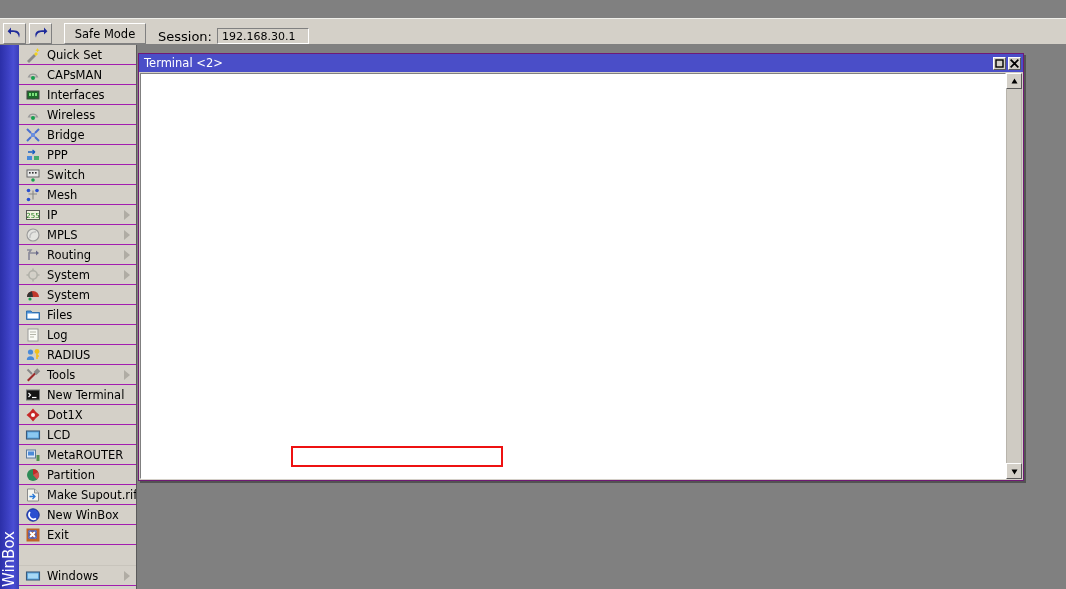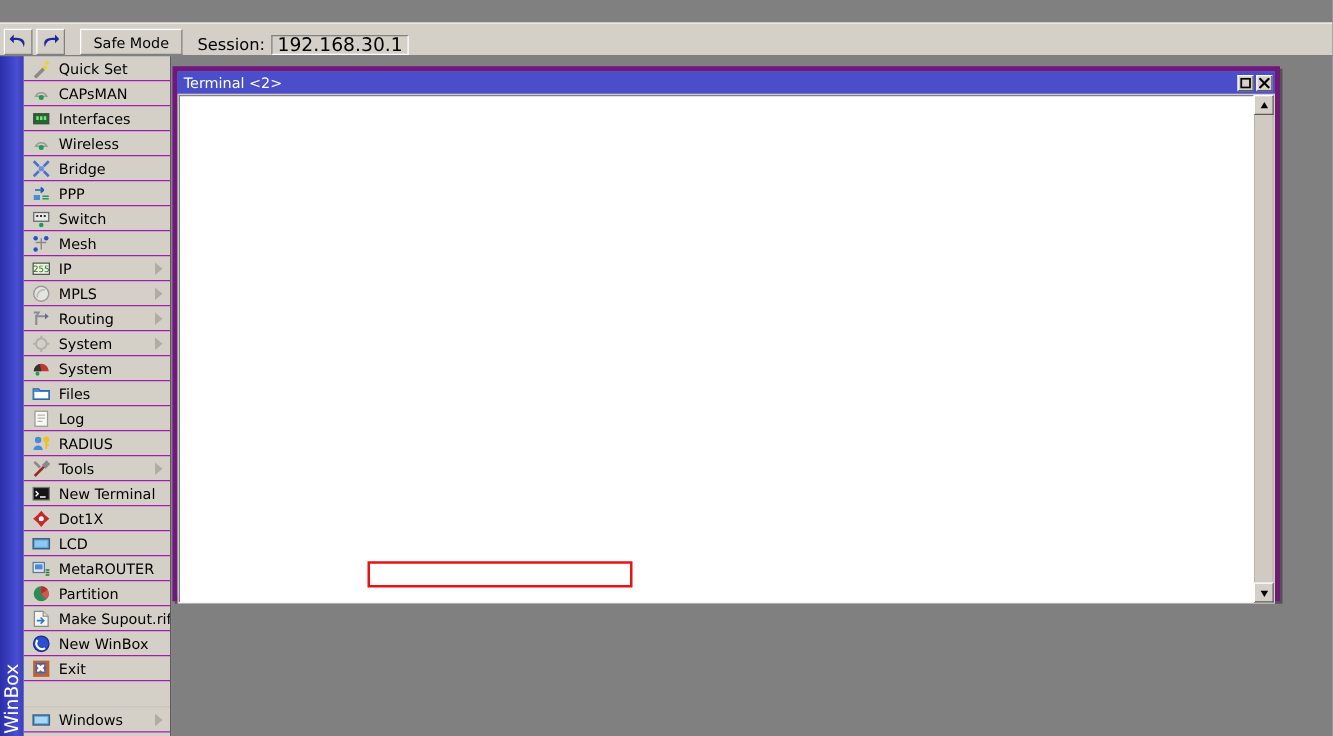--- a/index.html
+++ b/index.html
@@ -84,21 +84,21 @@
     margin-left: 12px;
     font-size: 13px;
   }
   .session-value {
     margin-left: 5px;
     min-width: 92px;
     height: 16px;
     background: #d4d0c8;
     border: 1px solid;
     border-color: #808080 #ffffff #ffffff #808080;
-    font-size: 15px;
+    font-size: 11px;
     padding: 0 4px;
     display: flex;
     align-items: center;
     box-sizing: border-box;
   }
 
   
   .winbox-strip {
     position: absolute;
     left: 0; top: 45px;
@@ -165,22 +165,22 @@
   .menu-sep {
     height: 20px;
     border-bottom: 1px solid #c8c4bc;
   }
 
   
   .term-window {
     position: absolute;
     left: 138px; top: 53px;
     width: 886px; height: 428px;
-    background: #8b5cf6;
-    border: 4px solid #701a75;
+    background: #f97316;
+    border: 1px solid #701a75;
     box-sizing: border-box;
     box-shadow: 2px 2px 0 rgba(0,0,0,0.35);
   }
   .term-title {
     height: 18px;
     background: #4a4ec8;
     display: flex;
     align-items: center;
     padding: 0 2px 0 5px;
     box-sizing: border-box;

